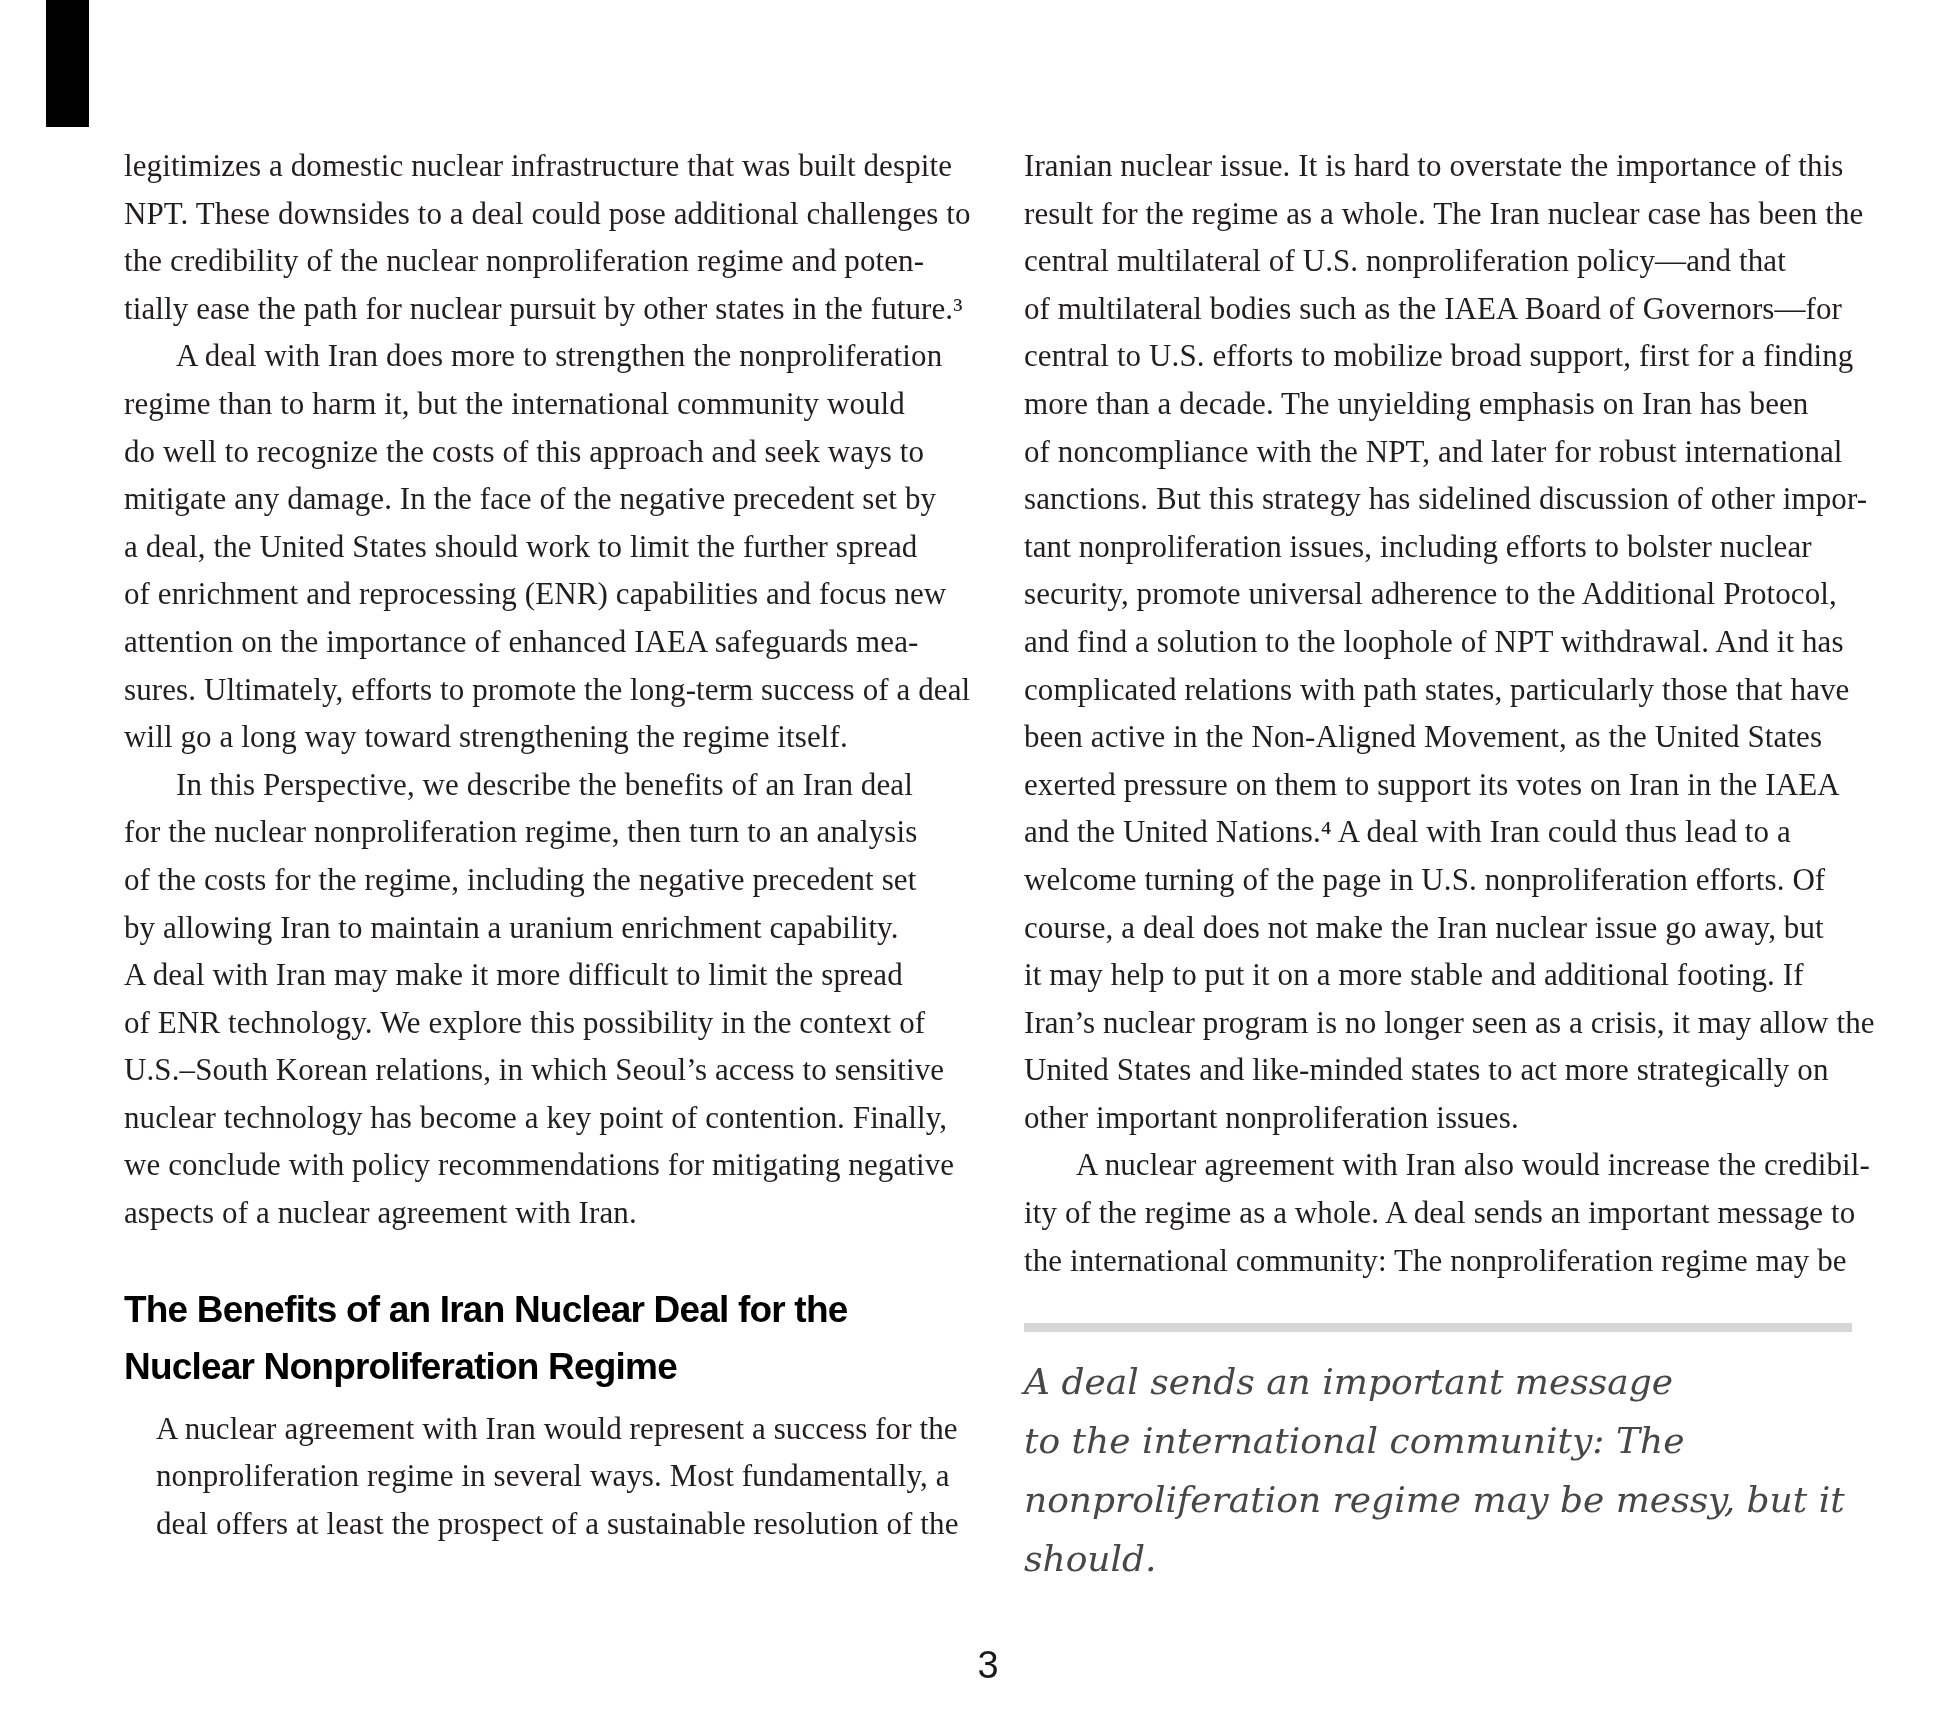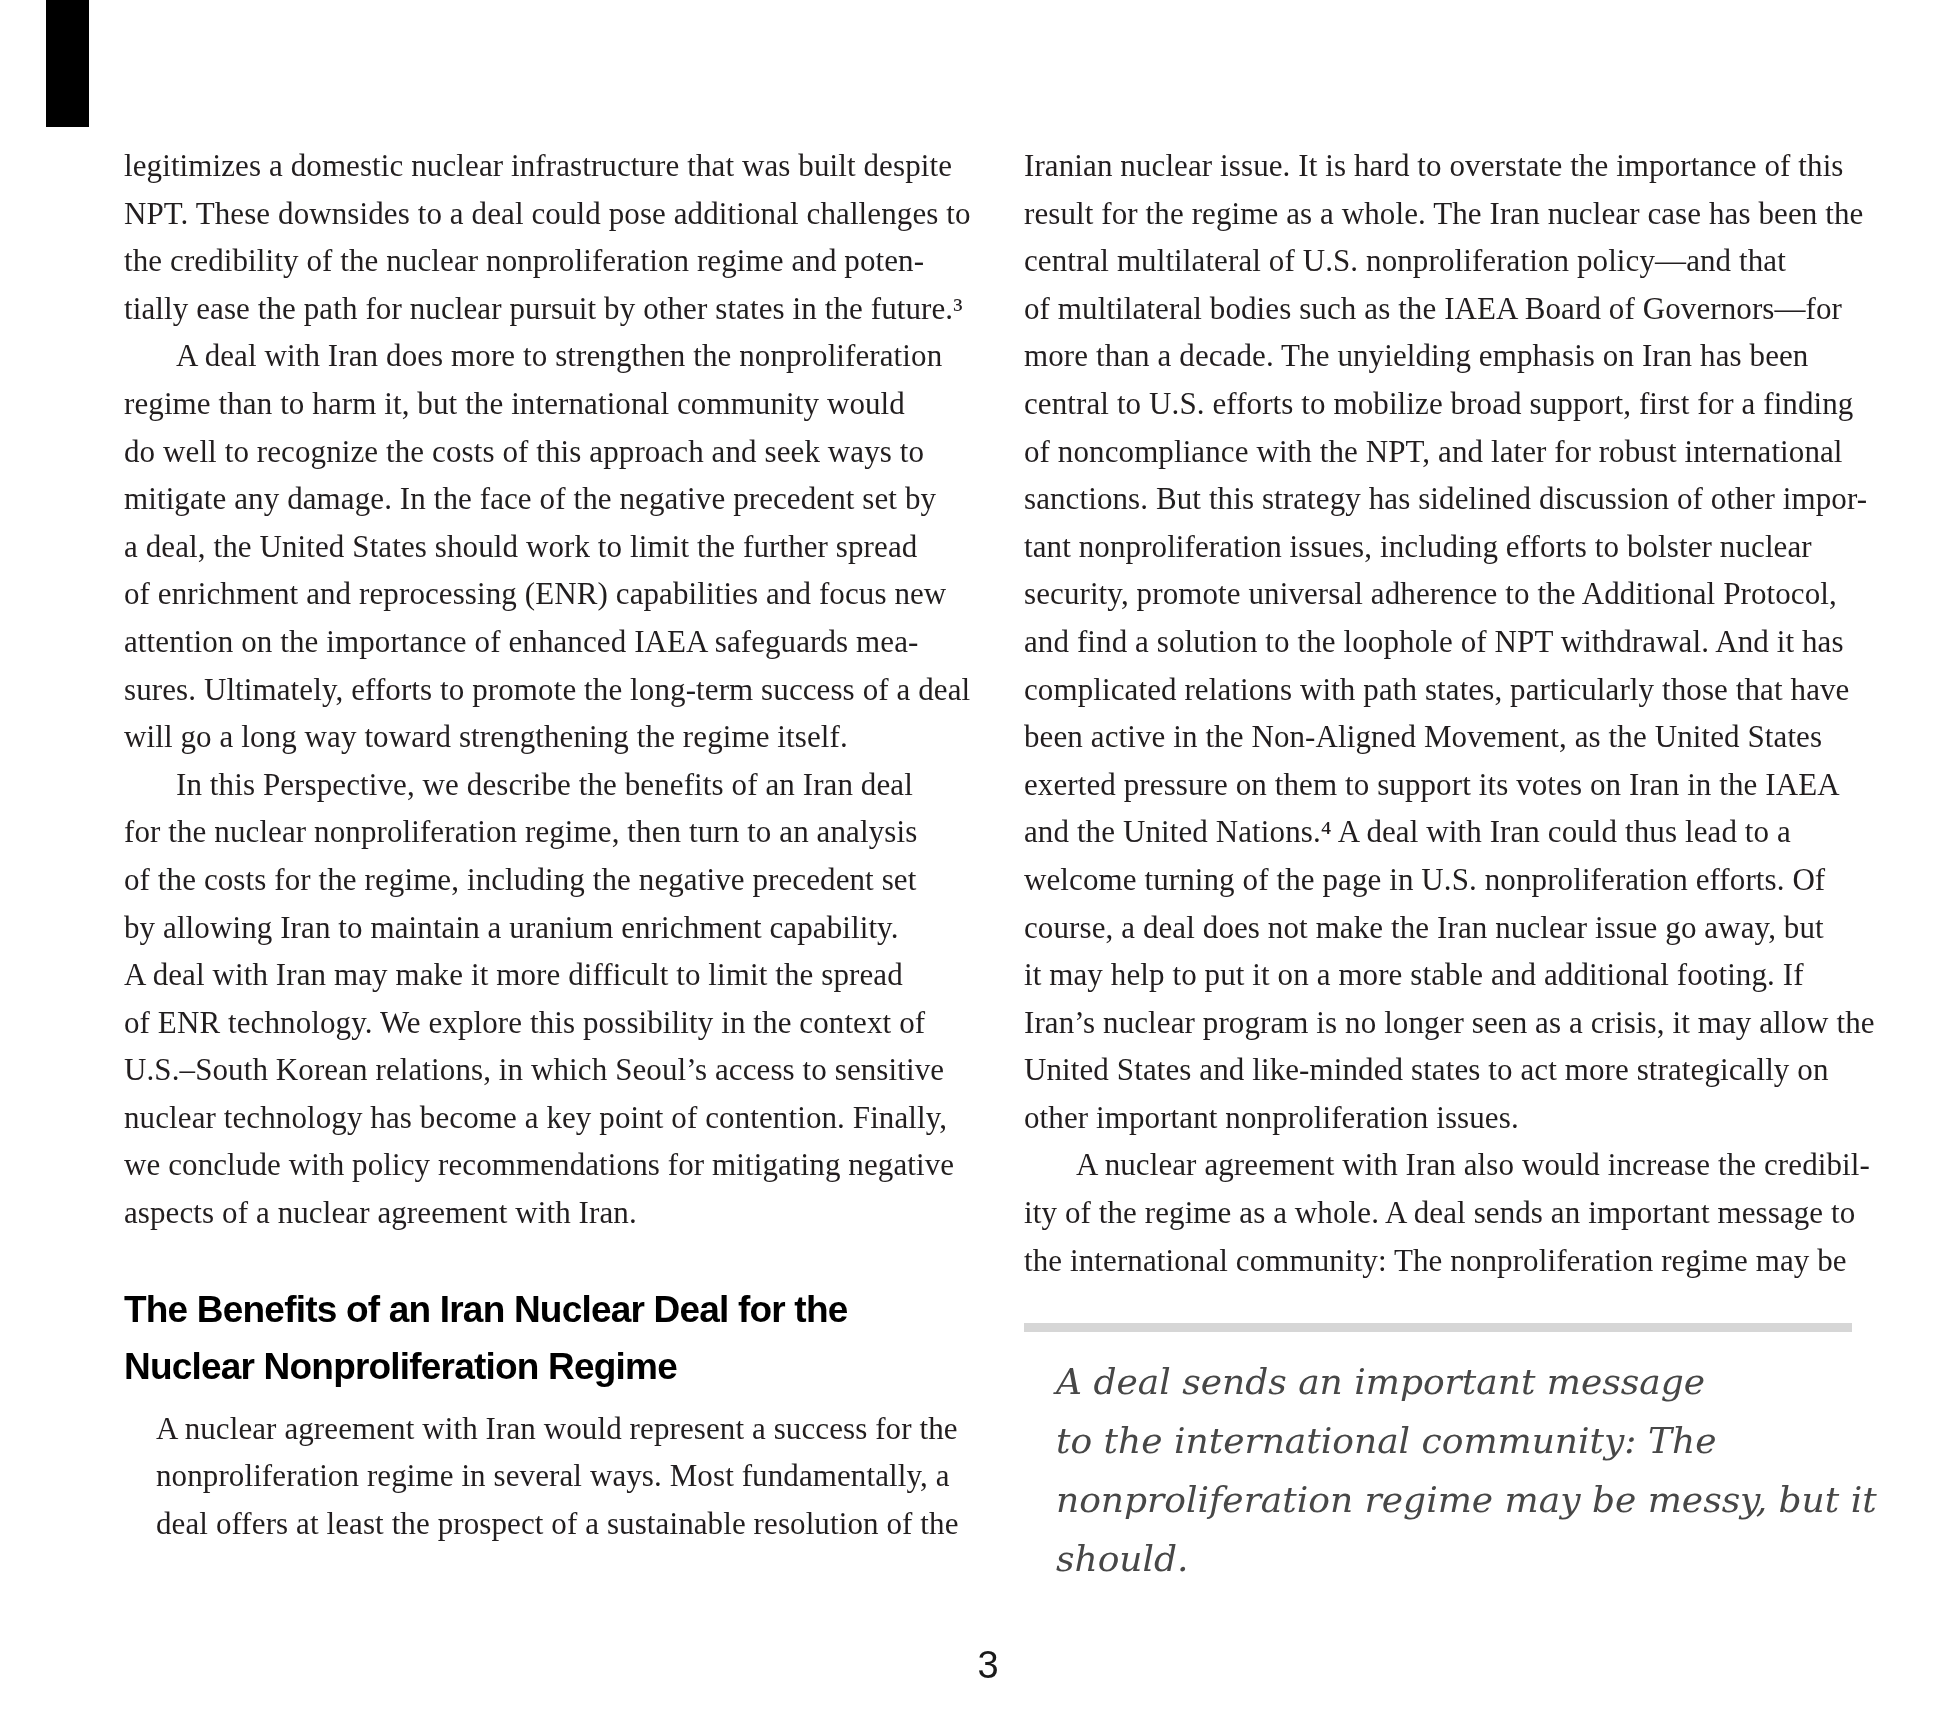--- a/index.html
+++ b/index.html
@@ -51,21 +51,20 @@
   .after-heading { margin-top:10px;margin-left:32px; }
   .quote-rule {
     margin-top:39px;
     width:828px;
     height:9px;
   }
   .pull-quote {
     margin-top:20px;
     font-family:"DejaVu Serif", serif;
     font-style:italic;
-    margin-left:32px;
   }
   .q-line {
     font-size:36px;
     line-height:59px;
     height:59px;
     white-space:nowrap;
   }
   .page-number {
     position:absolute;
     left:0; top:1646px;
@@ -130,22 +129,22 @@
       </div>
   </div>
 
   <div class="col col-right" style="color: rgb(34, 30, 31);">
     <div>
         <div class="para">
           <div class="line">Iranian nuclear issue. It is hard to overstate the importance of this</div>
           <div class="line">result for the regime as a whole. The Iran nuclear case has been the</div>
           <div class="line">central multilateral of U.S. nonproliferation policy—and that</div>
           <div class="line">of multilateral bodies such as the IAEA Board of Governors—for</div>
+          <div class="line">central to U.S. efforts to mobilize broad support, first for a finding</div>
           <div class="line">more than a decade. The unyielding emphasis on Iran has been</div>
-          <div class="line">central to U.S. efforts to mobilize broad support, first for a finding</div>
           <div class="line">of noncompliance with the NPT, and later for robust international</div>
           <div class="line">sanctions. But this strategy has sidelined discussion of other impor-</div>
           <div class="line">tant nonproliferation issues, including efforts to bolster nuclear</div>
           <div class="line">security, promote universal adherence to the Additional Protocol,</div>
           <div class="line">and find a solution to the loophole of NPT withdrawal. And it has</div>
           <div class="line">complicated relations with path states, particularly those that have</div>
           <div class="line">been active in the Non-Aligned Movement, as the United States</div>
           <div class="line">exerted pressure on them to support its votes on Iran in the IAEA</div>
           <div class="line">and the United Nations.⁴ A deal with Iran could thus lead to a</div>
           <div class="line">welcome turning of the page in U.S. nonproliferation efforts. Of</div>

